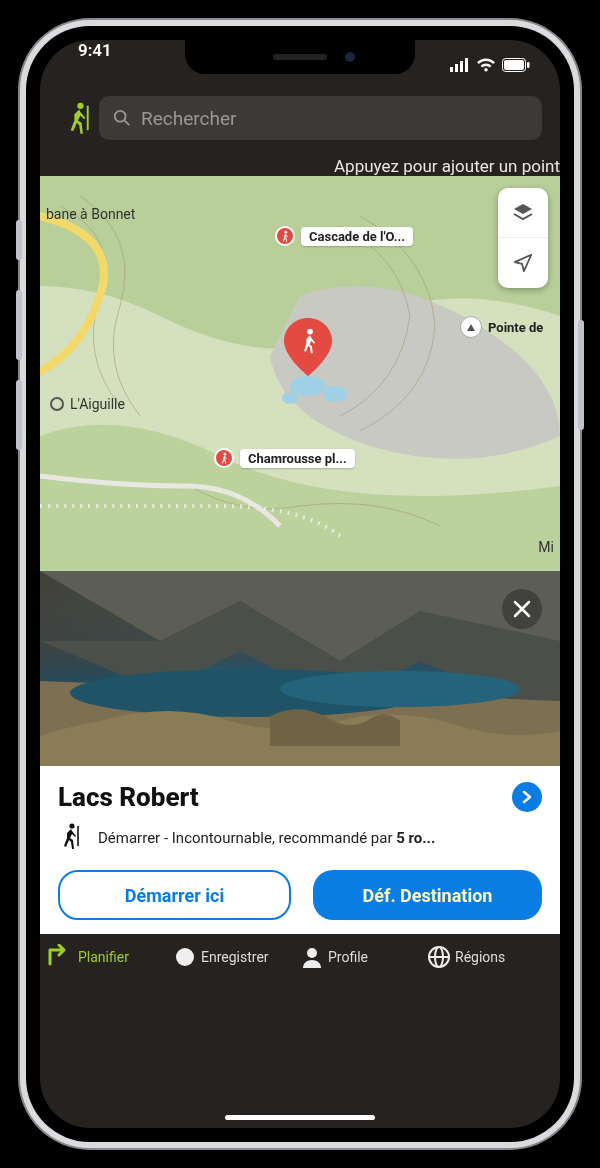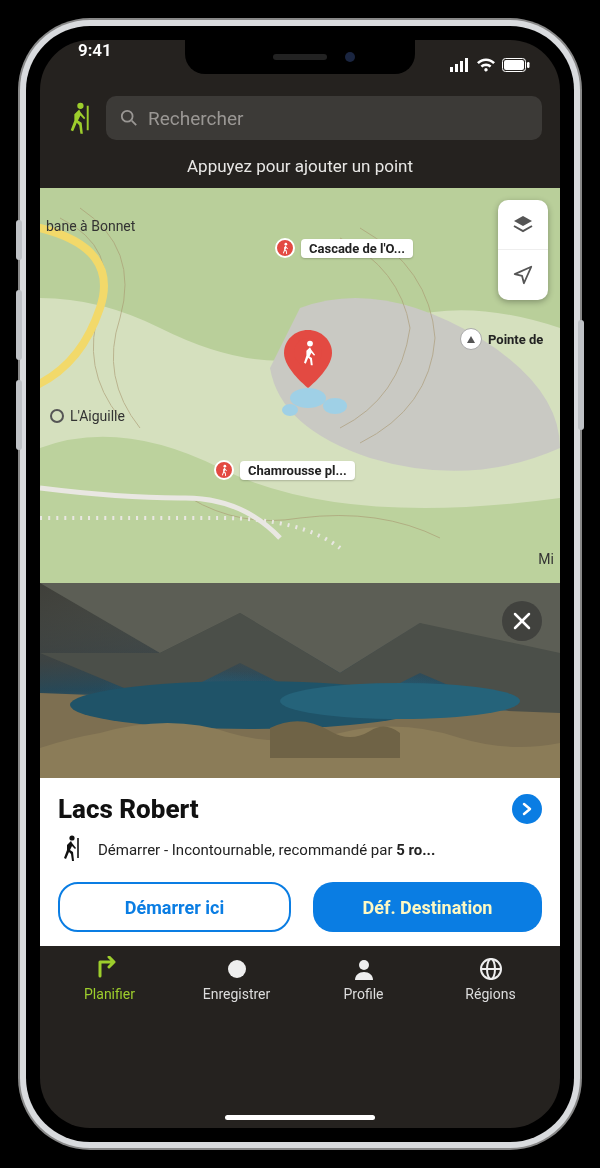--- a/index.html
+++ b/index.html
@@ -65,43 +65,43 @@
     color: #fff;
     z-index: 40;
   }
   .status-time { font-weight: 600; font-size: 17px; margin-left: 8px;}
   .status-icons { display: flex; gap: 6px; align-items: center; font-size: 17px;}
   
   .header {
     display: flex;
     align-items: center;
     padding: 6px 18px 10px 18px;
-    gap: 8px;
+    gap: 1px;
   }
   .activity-icon {
     width: 40px; height: 40px;
     display:flex; align-items:center; justify-content:center;
   }
   .search-bar {
     flex: 1;
     background: #3c3a37;
     border-radius: 10px;
     height: 44px;
     display: flex;
     align-items: center;
     padding: 0 14px;
     gap: 10px;
     color: #9a9794;
     font-size: 19px;
   }
   .hint-bar {
-    text-align: center;
+    text-align: right;
     color: #e8e7e5;
     font-size: 17px;
-    padding: 6px 0 12px 0;
+    padding: 6px 0 0 0;
   }
   
   .map {
     position: relative;
     height: 395px;
     background: #cdd9b3;
     overflow: hidden;
   }
   .map svg.topo { position:absolute; inset:0; width:100%; height:100%; }
   .map-controls {
@@ -214,21 +214,21 @@
   .btn-solid { background:#0a7de3; color:#fef9c3;margin-left:8px;}
   
   .tabbar {
     background: #25221f;
     display:flex;
     justify-content: space-around;
     padding: 10px 6px 8px 6px;
   }
   .tab {
     flex:1;
-    display:flex; flex-direction:column; align-items:center; gap:4px;
+    display:flex; flex-direction:row; align-items:center; gap:4px;
     color:#ddd;
     font-size: 14px;
   }
   .tab.active { color:#9dce2c;}
   .tab .ico { height: 26px; display:flex; align-items:center; justify-content:center;}
   .home-indicator {
     position:absolute;
     bottom: 8px; left:50%; transform:translateX(-50%);
     width: 150px; height:5px; border-radius:3px; background:#fff;
   }

